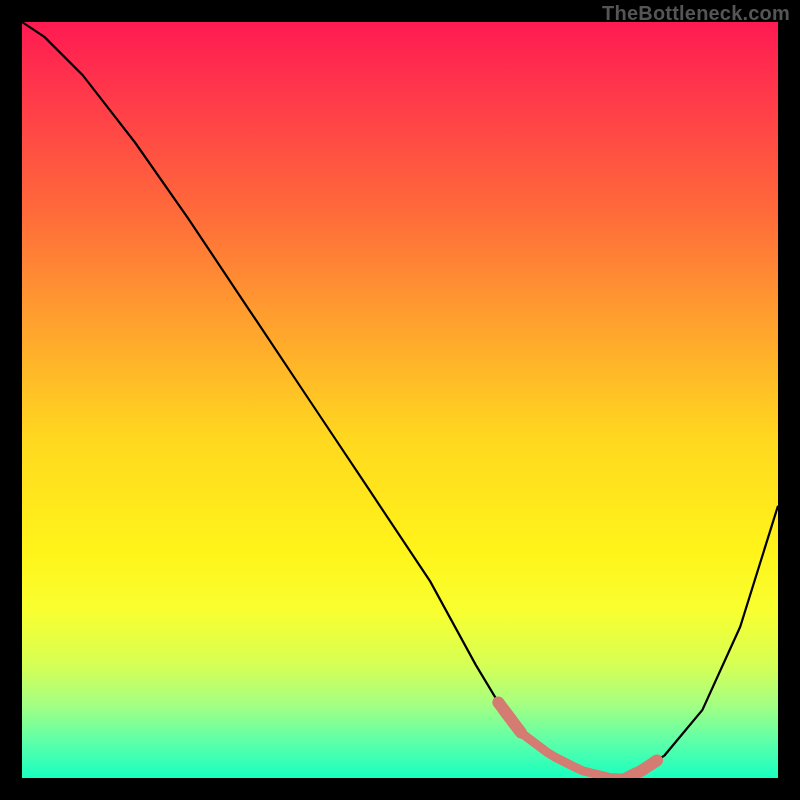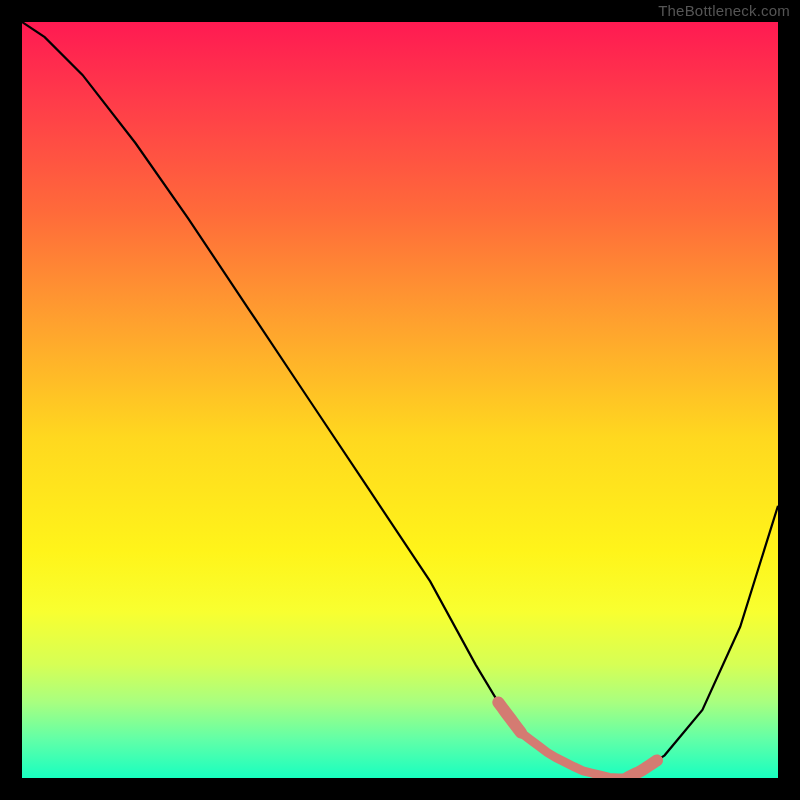--- a/index.html
+++ b/index.html
@@ -28,22 +28,22 @@
       #d6ff55 85%,
       #a8ff80 90%,
       #60ffa8 95%,
       #18ffc0 100%);
   }
   .watermark {
     position: absolute;
     top: 2px;
     right: 10px;
     color: #555;
-    font-size: 15px;
-    font-weight: 400;
+    font-size: 20px;
+    font-weight: 700;
     letter-spacing: 0.2px;
   }
   svg.curves {
     position: absolute;
     left: 0;
     top: 0;
   }
 </style>
 </head>
 <body>

